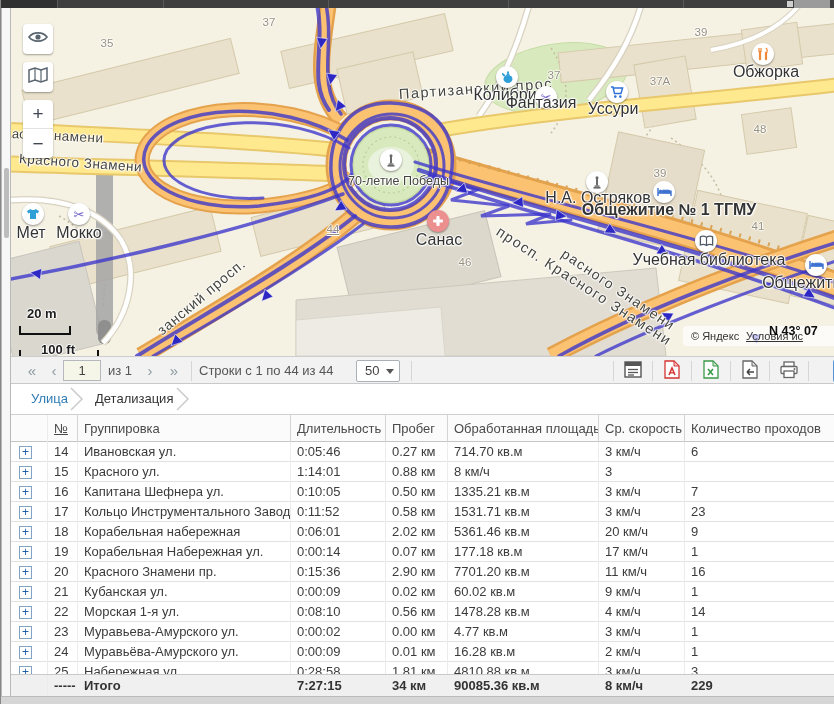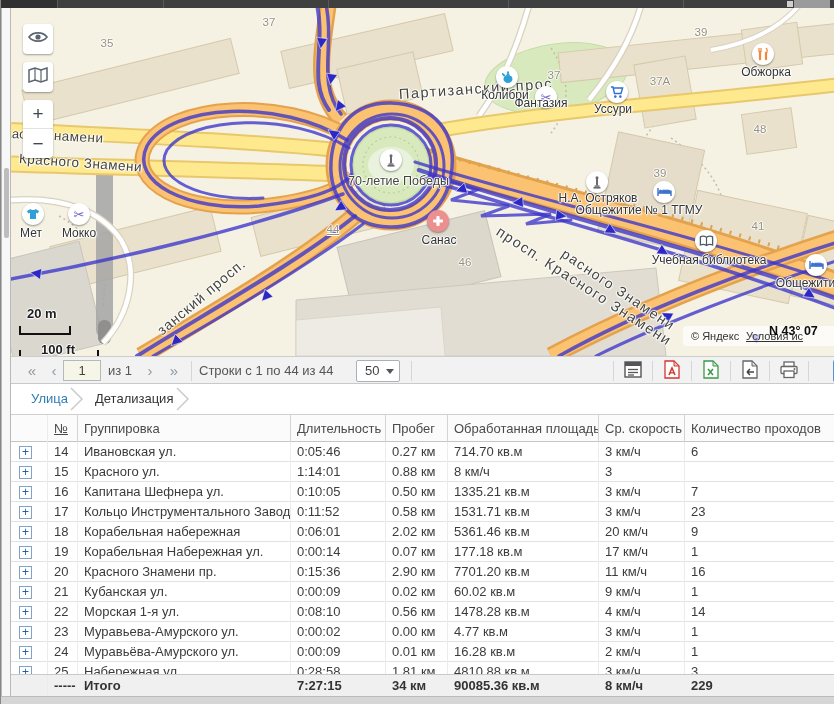--- a/index.html
+++ b/index.html
@@ -17,21 +17,21 @@
   .map{position:absolute;left:10px;top:8px;width:824px;height:348px;background:#f5f1e3;overflow:hidden;}
   .map svg.base{position:absolute;left:0;top:0;}
   .mlabel{position:absolute;color:#45453e;white-space:nowrap;
     text-shadow:1px 0 1px #fff,-1px 0 1px #fff,0 1px 1px #fff,0 -1px 1px #fff,1px 1px 2px #fff;}
   .house{position:absolute;color:#97907f;font-size:11.5px;transform:translate(-50%,-50%);
     text-shadow:1px 0 1px #fff,-1px 0 1px #fff,0 1px 1px #fff,0 -1px 1px #fff;white-space:nowrap;}
   .poi-ic{position:absolute;width:22px;height:22px;border-radius:50%;background:#fff;
     box-shadow:0 1px 2px rgba(0,0,0,.4);display:flex;align-items:center;justify-content:center;
     transform:translate(-50%,-50%);}
   .poi-ic.red{background:#ec8f8f;}
-  .poi-lb{position:absolute;color:#333;font-size:12px;transform:translate(-50%,-50%);white-space:nowrap;
+  .poi-lb{position:absolute;color:#333;font-size:16px;transform:translate(-50%,-50%);white-space:nowrap;
     text-shadow:1px 0 1px #fff,-1px 0 1px #fff,0 1px 1px #fff,0 -1px 1px #fff,1px 1px 2px #fff;}
   .ctl{position:absolute;background:#fff;border-radius:4px;box-shadow:0 1px 2px rgba(0,0,0,.35);
     display:flex;align-items:center;justify-content:center;cursor:pointer;}
   .ctl-eye{left:12px;top:16px;width:30px;height:30px;}
   .ctl-map{left:12px;top:54px;width:30px;height:30px;}
   .ctl-zoom{left:12px;top:92px;width:30px;height:58px;flex-direction:column;padding:0;}
   .ctl-zoom .zbtn{width:30px;height:29px;display:flex;align-items:center;justify-content:center;
     font-size:19px;color:#3d4751;}
   .ctl-zoom .zbtn.plus{border-bottom:1px solid #e2e2e2;}
   .scale{position:absolute;left:6px;top:298px;width:120px;color:#1c1c1c;font-weight:bold;font-size:13px;
@@ -288,21 +288,21 @@
         <div class="poi-lb" style="left: 587px; top: 190px;">Н.А. Остряков</div>
         <div class="poi-ic" style="left: 653px; top: 184px;">
           <svg width="15" height="12" viewBox="0 0 15 12">
             <g stroke="#3a6fd0" fill="#3a6fd0">
               <path d="M1,2 v8 M1,7 h13 M14,4.5 v5.5" fill="none" stroke-width="1.4"></path>
               <circle cx="3.6" cy="5.4" r="1.3"></circle>
               <path d="M5.6,4.2 h6 a1.8,1.8 0 0 1 1.8,1.8 v0.8 h-7.8 z"></path>
             </g>
           </svg>
         </div>
-        <div class="poi-lb" style="left: 628px; top: 202px;">Общежитие № 1 ТГМУ</div>
+        <div class="poi-lb" style="left: 658px; top: 202px; font-weight: bold;">Общежитие № 1 ТГМУ</div>
         <div class="poi-ic" style="left: 695px; top: 233px;">
           <svg width="15" height="12" viewBox="0 0 15 12">
             <path d="M7.5,2.2 C5.5,1 3,1 1.4,1.8 V10 C3,9.2 5.5,9.2 7.5,10.4 C9.5,9.2 12,9.2 13.6,10 V1.8 C12,1 9.5,1 7.5,2.2 Z" fill="none" stroke="#4e5a66" stroke-width="1.3"></path>
             <line x1="7.5" y1="2.2" x2="7.5" y2="10.4" stroke="#4e5a66" stroke-width="1.2"></line>
           </svg>
         </div>
         <div class="poi-lb" style="left: 698px; top: 252px;">Учебная библиотека</div>
         <div class="poi-ic" style="left: 805px; top: 257px;">
           <svg width="15" height="12" viewBox="0 0 15 12">
             <g stroke="#3a6fd0" fill="#3a6fd0">

